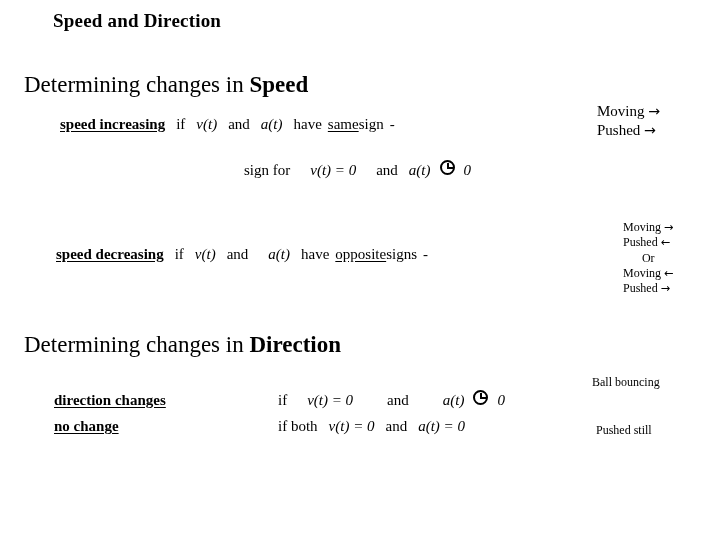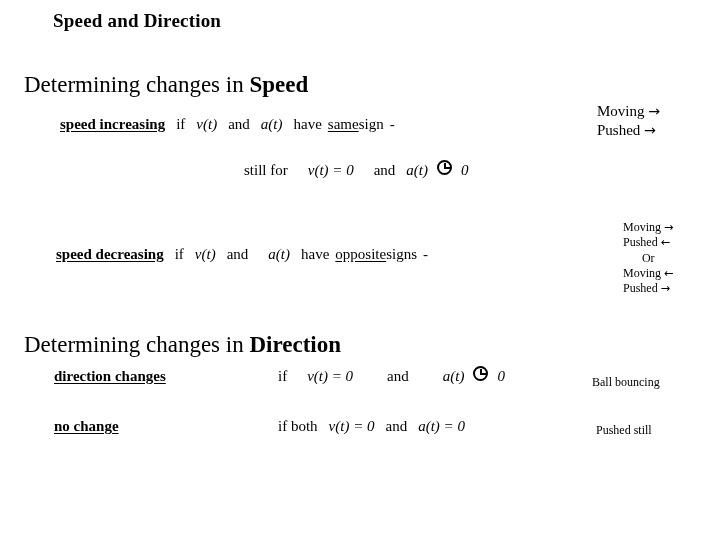--- a/index.html
+++ b/index.html
@@ -100,21 +100,21 @@
     top: 5px;
     width: 6px;
     height: 2px;
     background: #000;
   }
 
   
   #row-increasing { left: 60px; top: 116px; }
   #row-alsofor    { left: 244px; top: 160px; }
   #row-decreasing { left: 56px; top: 246px; }
-  #row-dirchange  { left: 54px; top: 366px; }
+  #row-dirchange  { left: 54px; top: 390px; }
   #row-nochange   { left: 54px; top: 418px; }
 
   
   .note-block {
     position: absolute;
     white-space: nowrap;
     line-height: 1.28;
   }
   #note-increasing {
     left: 597px;
@@ -176,21 +176,21 @@
       <span>Moving</span>
       <span class="note-arrow">→</span>
     </span>
     <span class="note-line">
       <span>Pushed</span>
       <span class="note-arrow">→</span>
     </span>
   </div>
 
   <div class="rule-row" id="row-alsofor">
-    <span class="kw">still for</span>
+    <span class="kw">sign for</span>
     <span class="sp-lg"></span>
     <span class="math">v(t) = 0</span>
     <span class="sp-lg"></span>
     <span class="kw">and</span>
     <span class="sp-md"></span>
     <span class="math">a(t)</span>
     <span class="sp-sm"></span>
     <span class="sym-circle"></span>
     <span class="sp-sm"></span>
     <span class="math">0</span>

